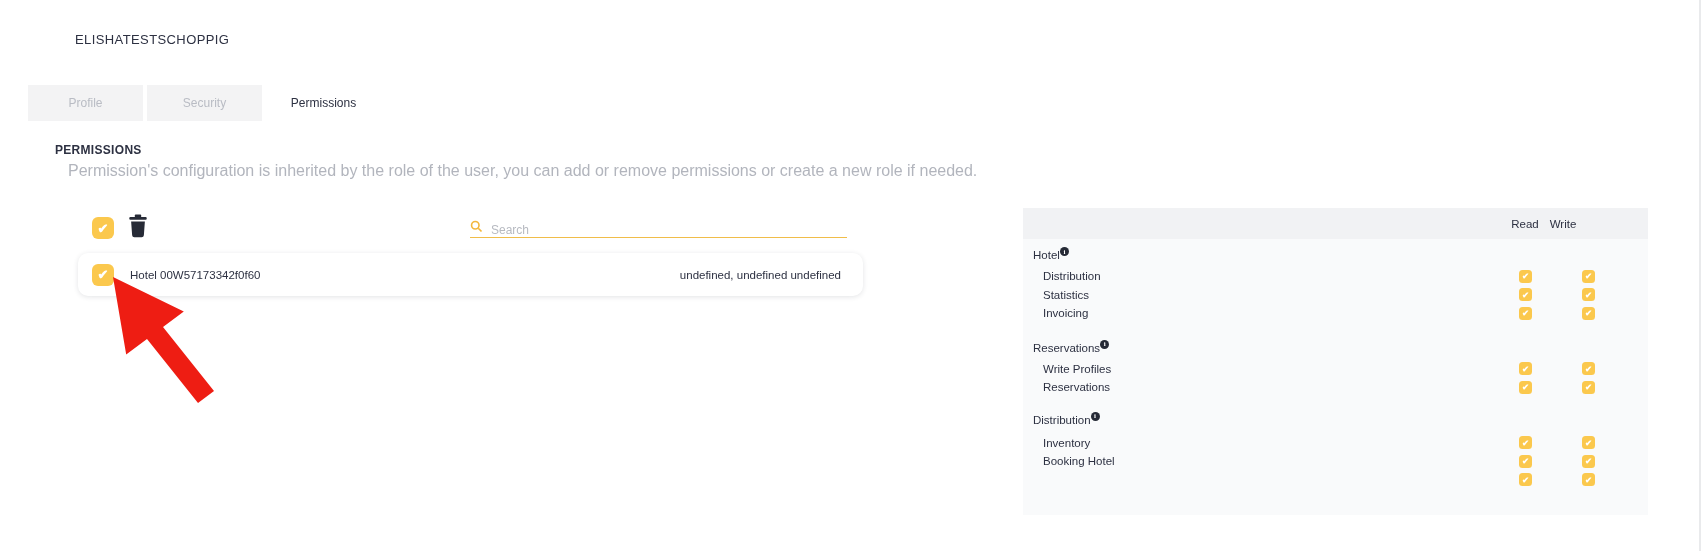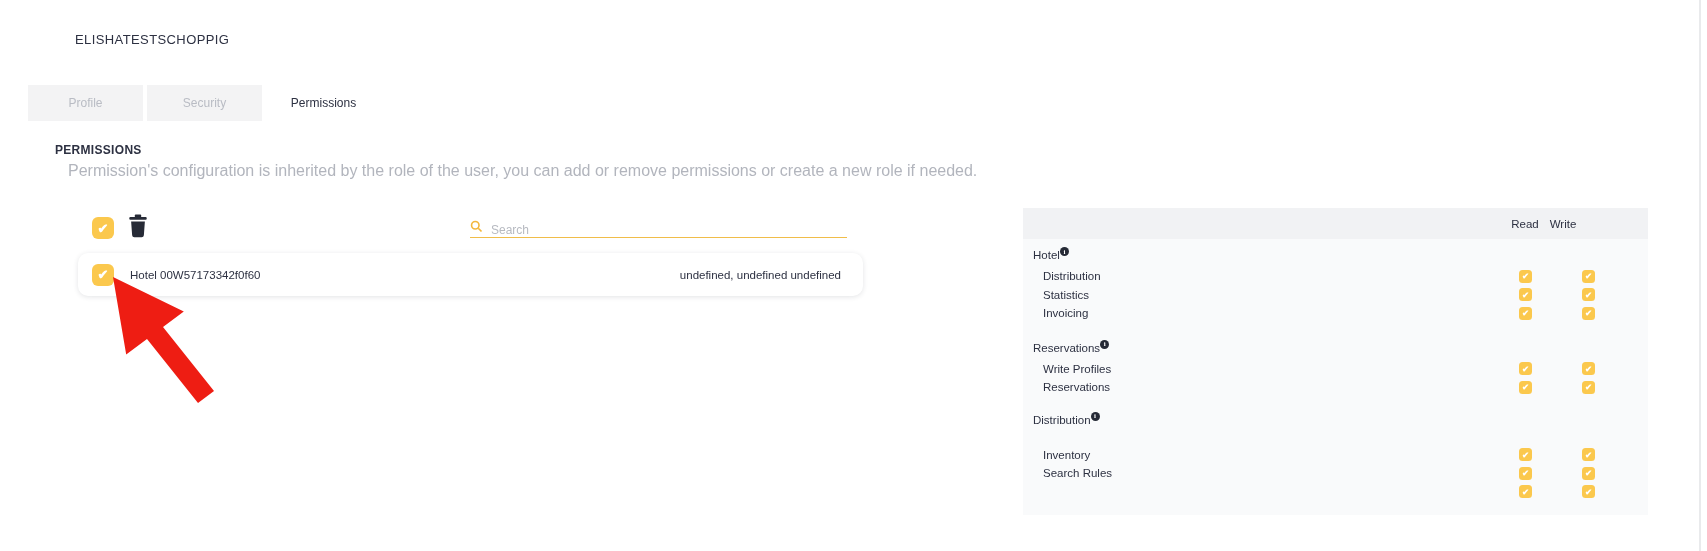--- a/index.html
+++ b/index.html
@@ -69,21 +69,21 @@
                font-size:7px; font-weight:bold; display:flex; align-items:center; justify-content:center;
                font-family:"Liberation Serif", serif; }
   .perm-row { position:relative; height:18.5px; display:flex; align-items:center; padding-left:20px;
               font-size:11.5px; color:#2d3142; }
   .perm-row.first { margin-top:4px; }
   .perm-row .cb { position:absolute; top:2.5px; }
   .cb-read { left:496px; }
   .cb-write { left:559px; }
   .sec-gap-1 { margin-top:17px; }
   .sec-gap-2 { margin-top:15px; }
-  .perm-row.inv { margin-top:18px;align-items:center; }
+  .perm-row.inv { margin-top:6px;align-items:center; }
 
   .scroll-edge { left:1699px; top:0; width:2px; height:551px; background:#e9eaec; }
 </style>
 </head>
 <body>
 
 <div class="stage">
 
   <div class="abs page-title">ELISHATESTSCHOPPIG</div>
 
@@ -178,21 +178,21 @@
     <div class="sec-header sec-gap-2">
       <span class="lbl">Distribution</span>
       <span class="info-icon">i</span>
     </div>
     <div class="perm-row inv">
       <span>Inventory</span>
       <span class="cb small cb-read checked"></span>
       <span class="cb small cb-write checked"></span>
     </div>
     <div class="perm-row">
-      <span>Search Rules</span>
+      <span>Booking Hotel</span>
       <span class="cb small cb-read checked"></span>
       <span class="cb small cb-write checked"></span>
     </div>
     <div class="perm-row">
       <span></span>
       <span class="cb small cb-read checked"></span>
       <span class="cb small cb-write checked"></span>
     </div>
   </div>
 

